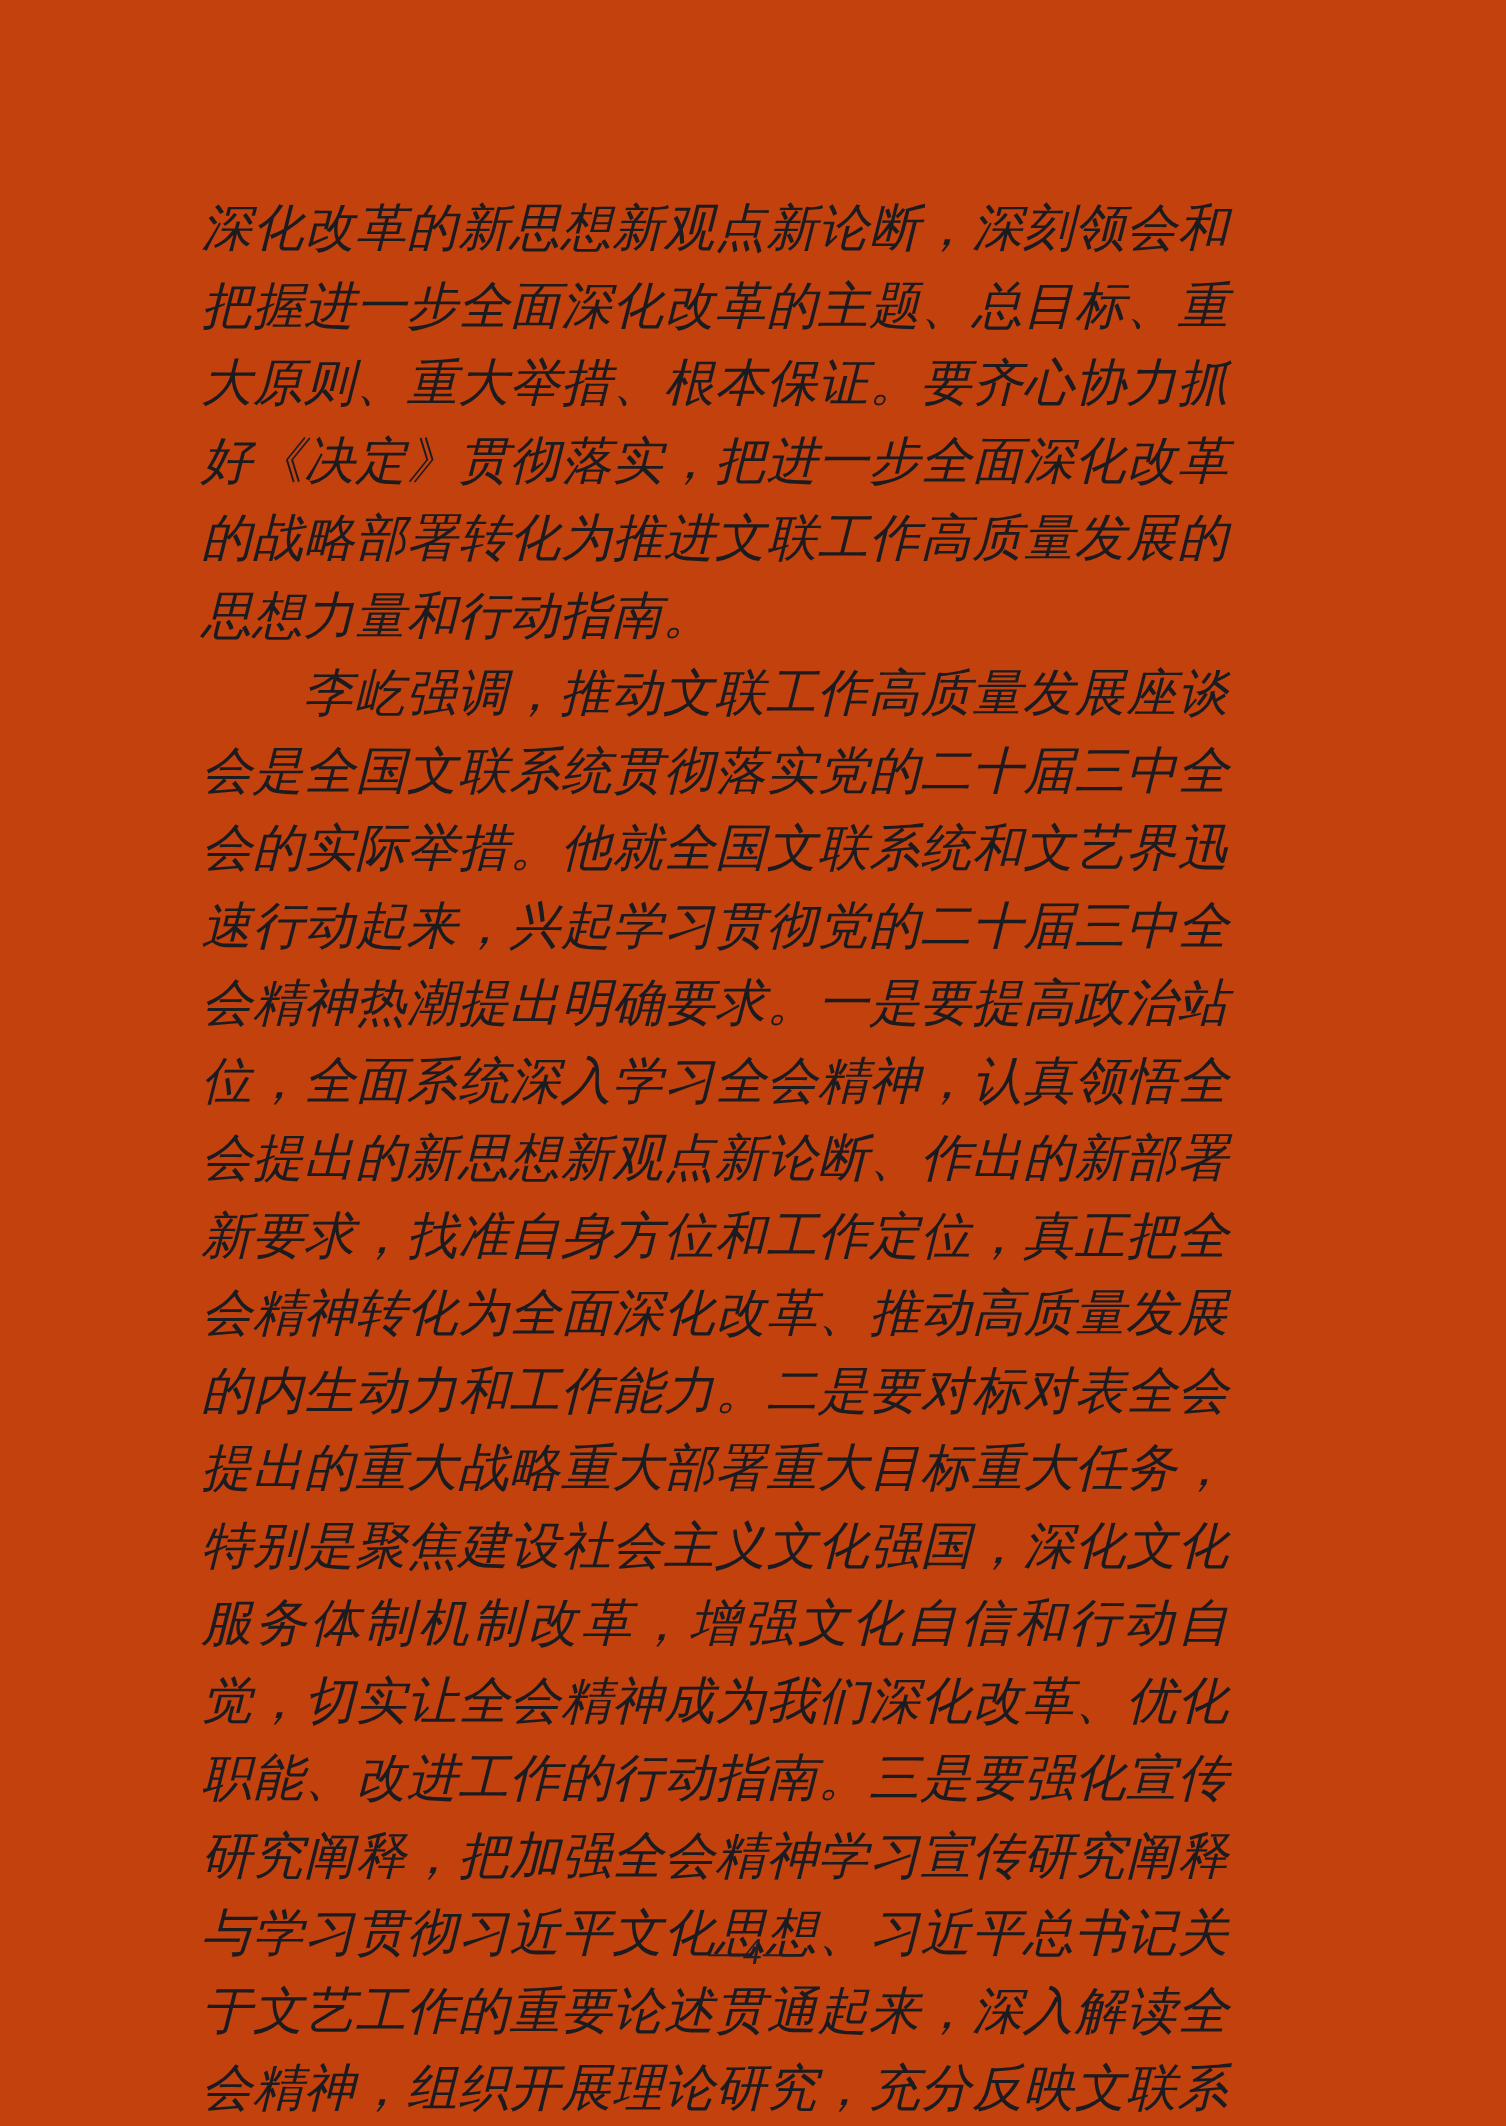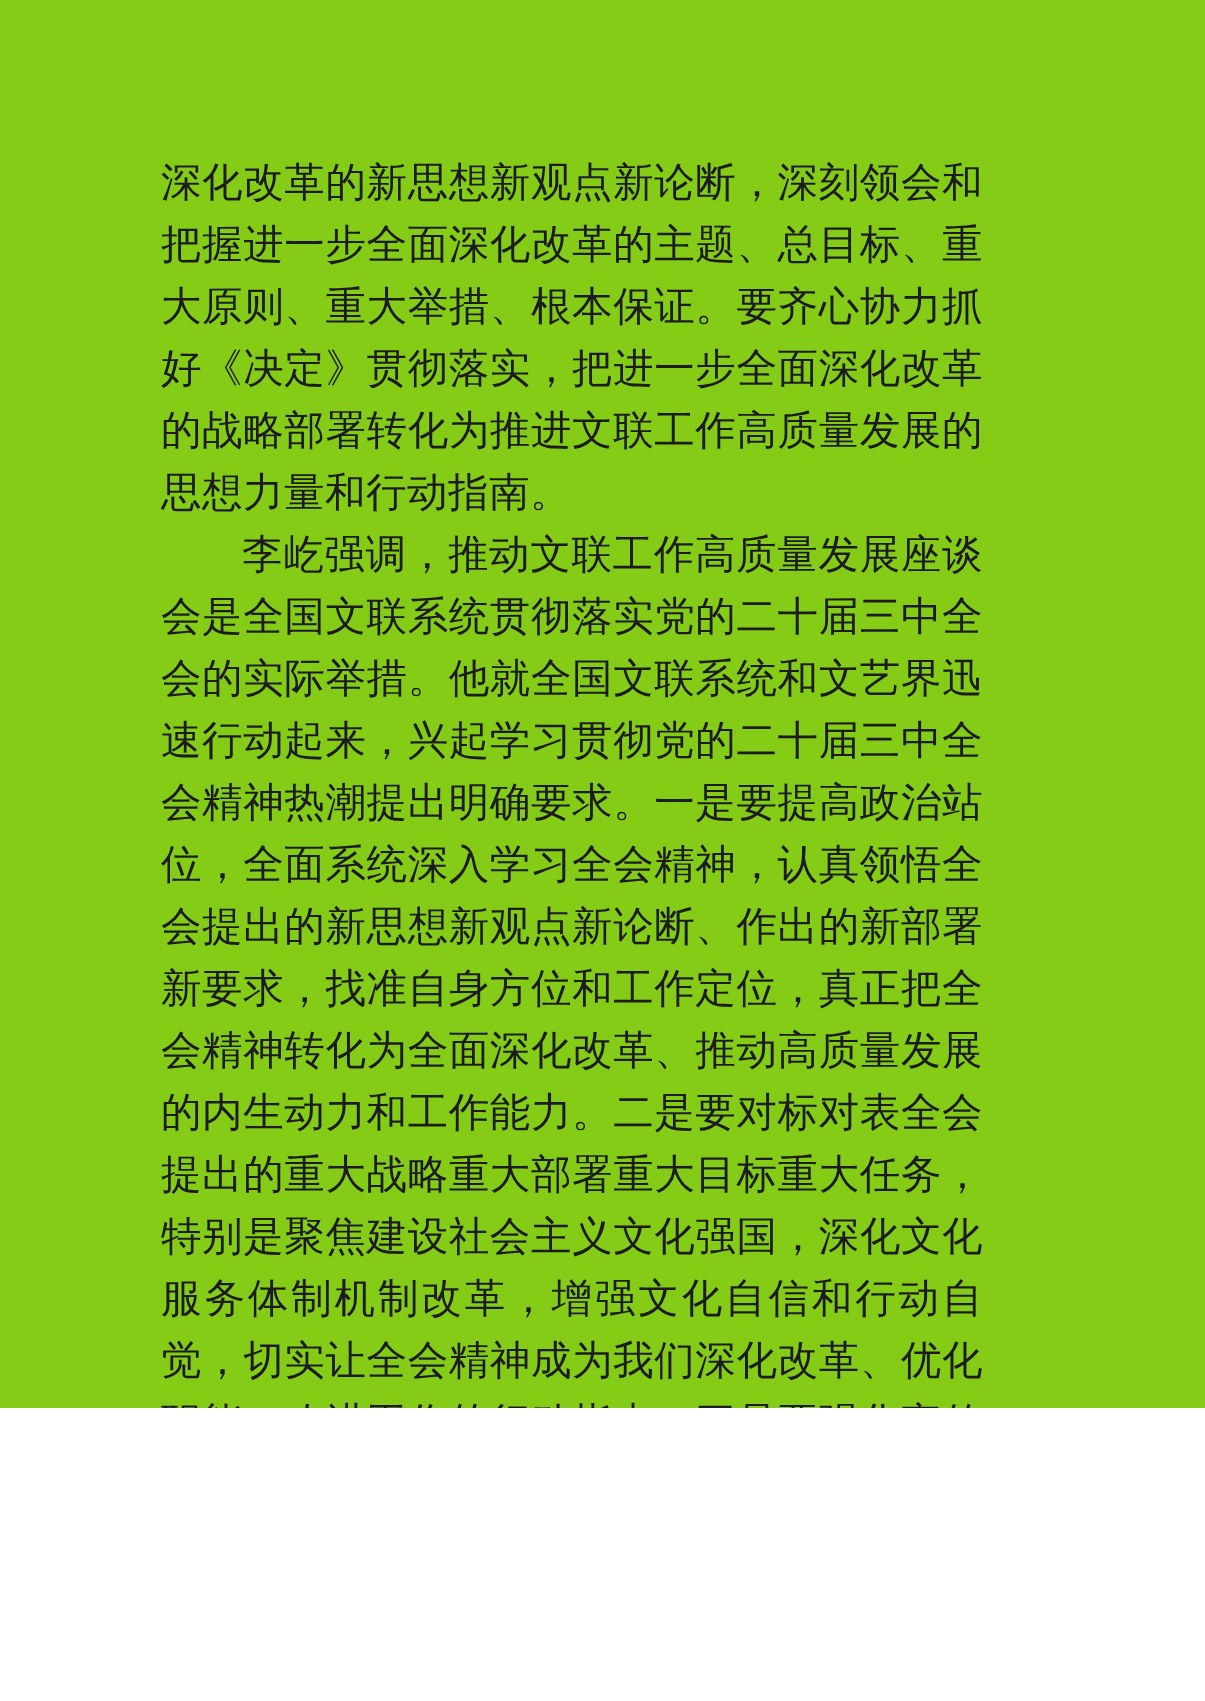--- a/index.html
+++ b/index.html
@@ -6,24 +6,25 @@
     margin: 0;
     padding: 0;
     background: #ffffff;
   }
   body {
     font-family: "Liberation Serif", "DejaVu Serif", serif;
   }
   .page {
     position: relative;
     width: 1205px;
-    height: 1408px;
-    background: #84cc16;
+    height: 1701px;
+    background: #c2410c;
     overflow: hidden;
     box-sizing: border-box;
+    font-style: italic;
   }
   .text-block {
     position: absolute;
     left: 161px;
     top: 152px;
     width: 822px;
   }
   .para {
     margin: 0;
     font-size: 40.5px;

